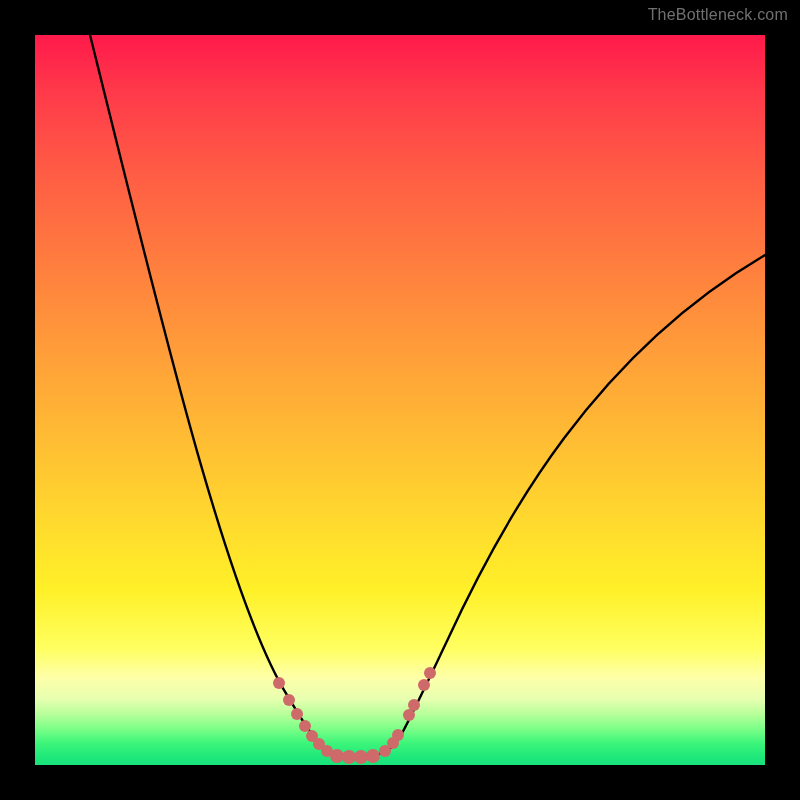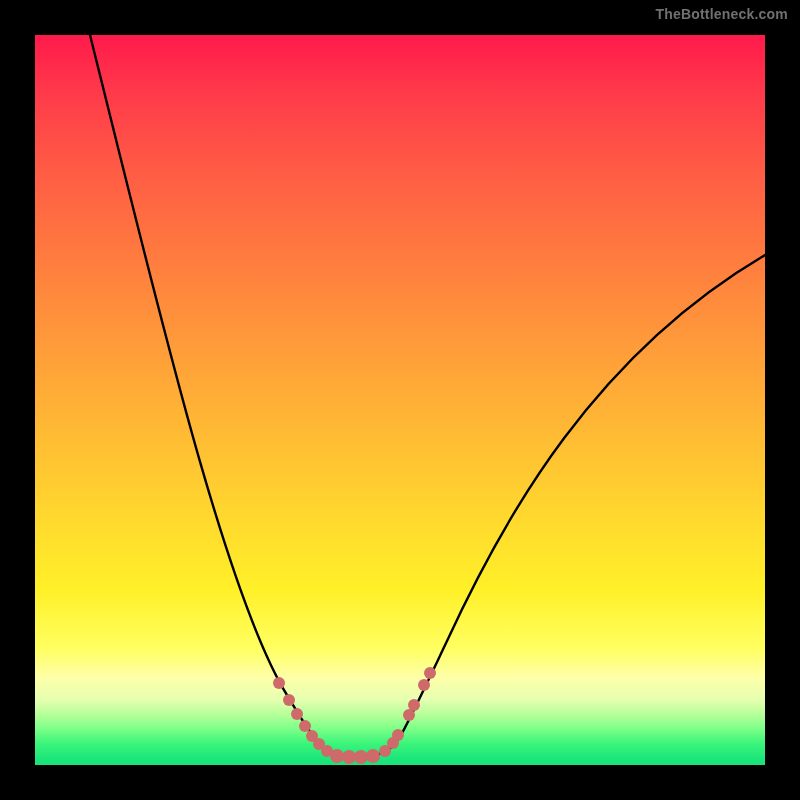--- a/index.html
+++ b/index.html
@@ -46,22 +46,22 @@
       #3df57a 97%,
       #1de77a 99%,
       #18e27a 100%
     );
   }
   .watermark {
     position: absolute;
     top: 6px;
     right: 12px;
     color: #707070;
-    font-size: 14px;
-    font-weight: 700;
+    font-size: 16px;
+    font-weight: 400;
     letter-spacing: 0.2px;
     user-select: none;
   }
   svg.curve-layer {
     position: absolute;
     inset: 0;
     width: 100%;
     height: 100%;
     overflow: visible;
   }

